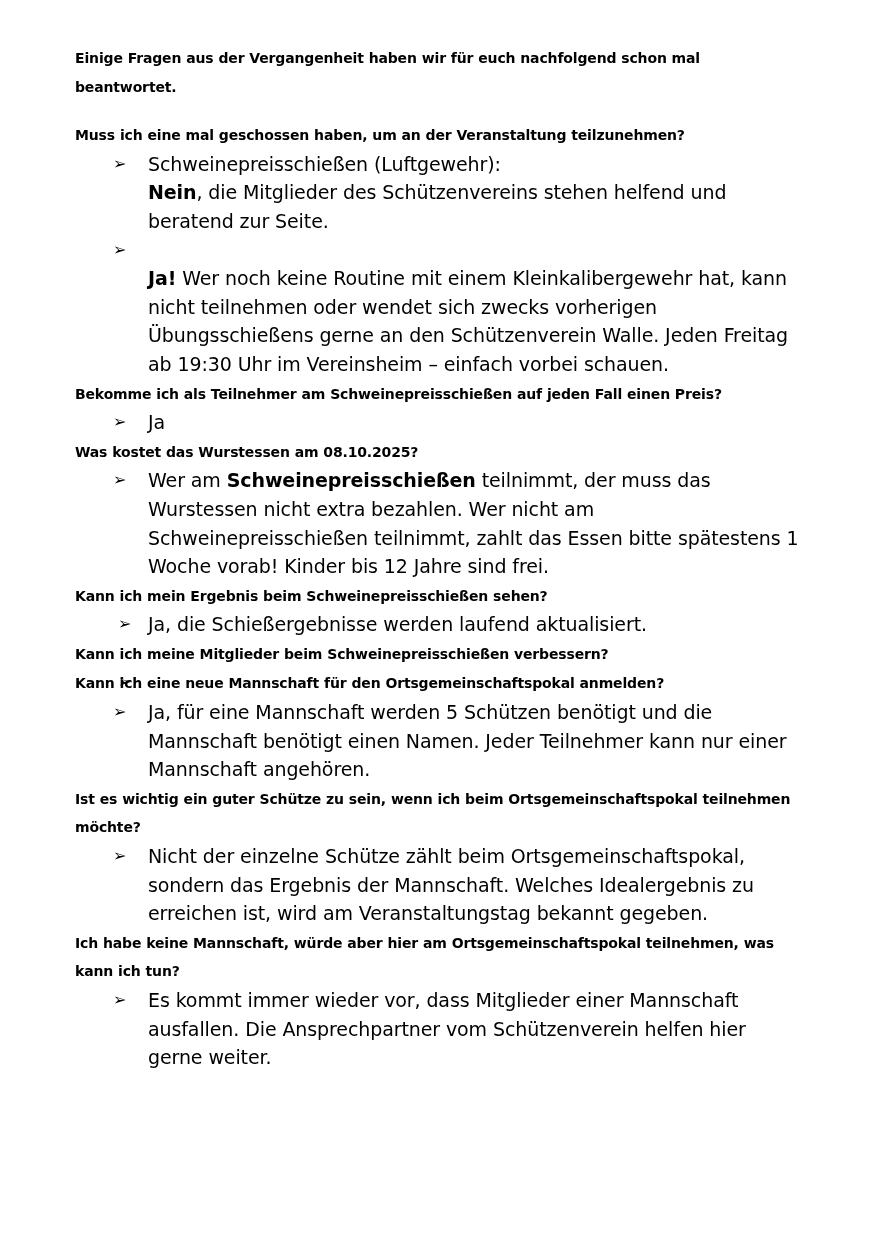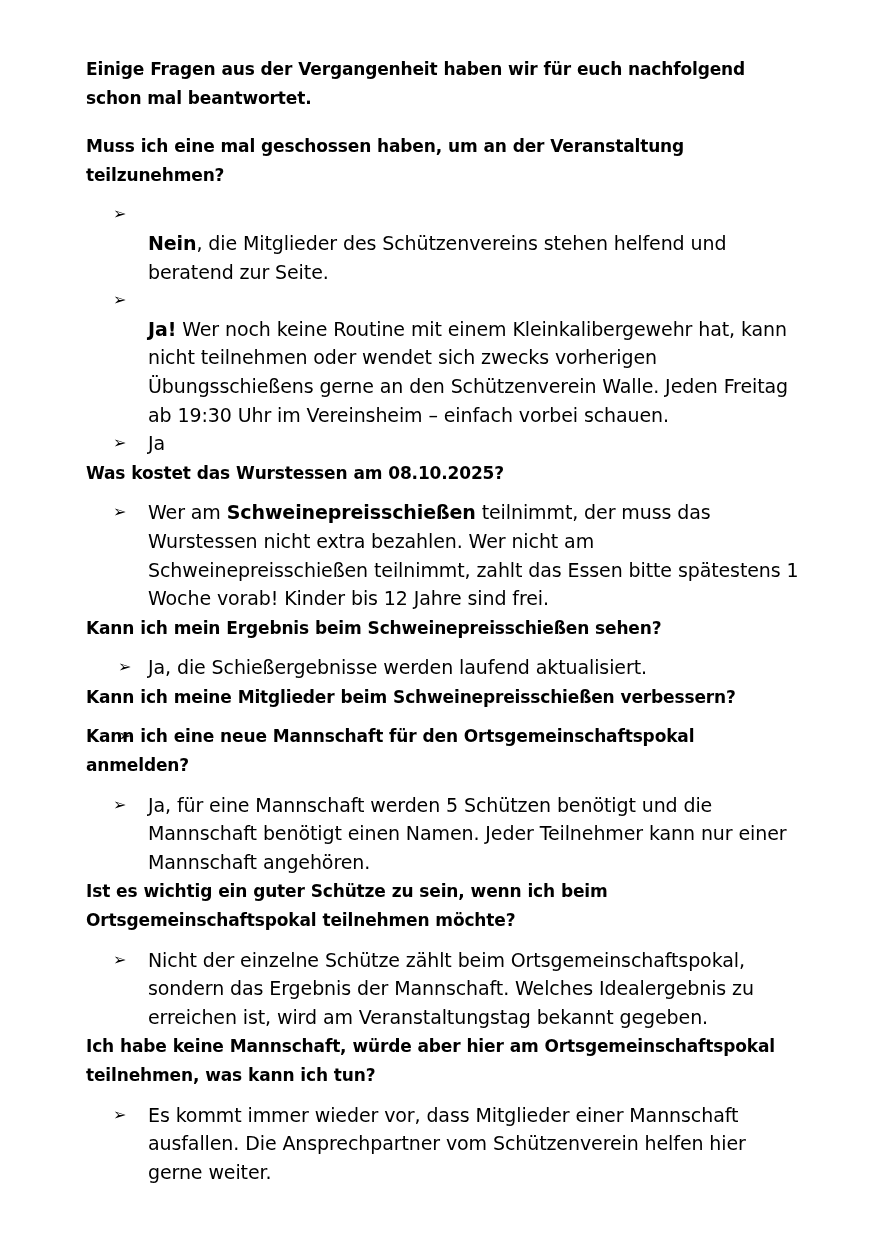--- a/index.html
+++ b/index.html
@@ -27,24 +27,24 @@
   }
 
   .doc {
     width: 730px;
   }
 
   
   .intro,
   .question {
     font-weight: bold;
-    font-size: 17px;
+    font-size: 14px;
     line-height: 28.6px;
     letter-spacing: -0.15px;
-    margin: 11px;
+    margin: 0;
     padding: 0;
     word-spacing: 0.2px;
   }
 
   .intro {
     margin-bottom: 20px;
   }
 
   .question {
     margin-top: 1px;
@@ -90,30 +90,31 @@
 
 <div class="page">
   <div class="doc">
 
     <p class="intro">Einige Fragen aus der Vergangenheit haben wir für euch nachfolgend schon mal beantwortet.</p>
 
     <h2 class="question">Muss ich eine mal geschossen haben, um an der Veranstaltung teilzunehmen?</h2>
     <ul class="answers">
       <li class="answer">
         <span class="bullet">➢</span>
-        <br>
+        <span>Schweinepreisschießen (Luftgewehr):</span><br>
         <b>Nein</b><span>, die Mitglieder des Schützenvereins stehen helfend und beratend zur Seite.</span>
       </li>
       <li class="answer">
         <span class="bullet">➢</span>
         <br>
         <b>Ja!</b><span> Wer noch keine Routine mit einem Kleinkalibergewehr hat, kann nicht teilnehmen oder wendet sich zwecks vorherigen Übungsschießens gerne an den Schützenverein Walle. Jeden Freitag ab 19:30 Uhr im Vereinsheim – einfach vorbei schauen.</span>
       </li>
     </ul>
 
+    <h2 class="question">Bekomme ich als Teilnehmer am Schweinepreisschießen auf jeden Fall einen Preis?</h2>
     <ul class="answers">
       <li class="answer">
         <span class="bullet">➢</span>
         <span>Ja</span>
       </li>
     </ul>
 
     <h2 class="question">Was kostet das Wurstessen am 08.10.2025?</h2>
     <ul class="answers">
       <li class="answer">

